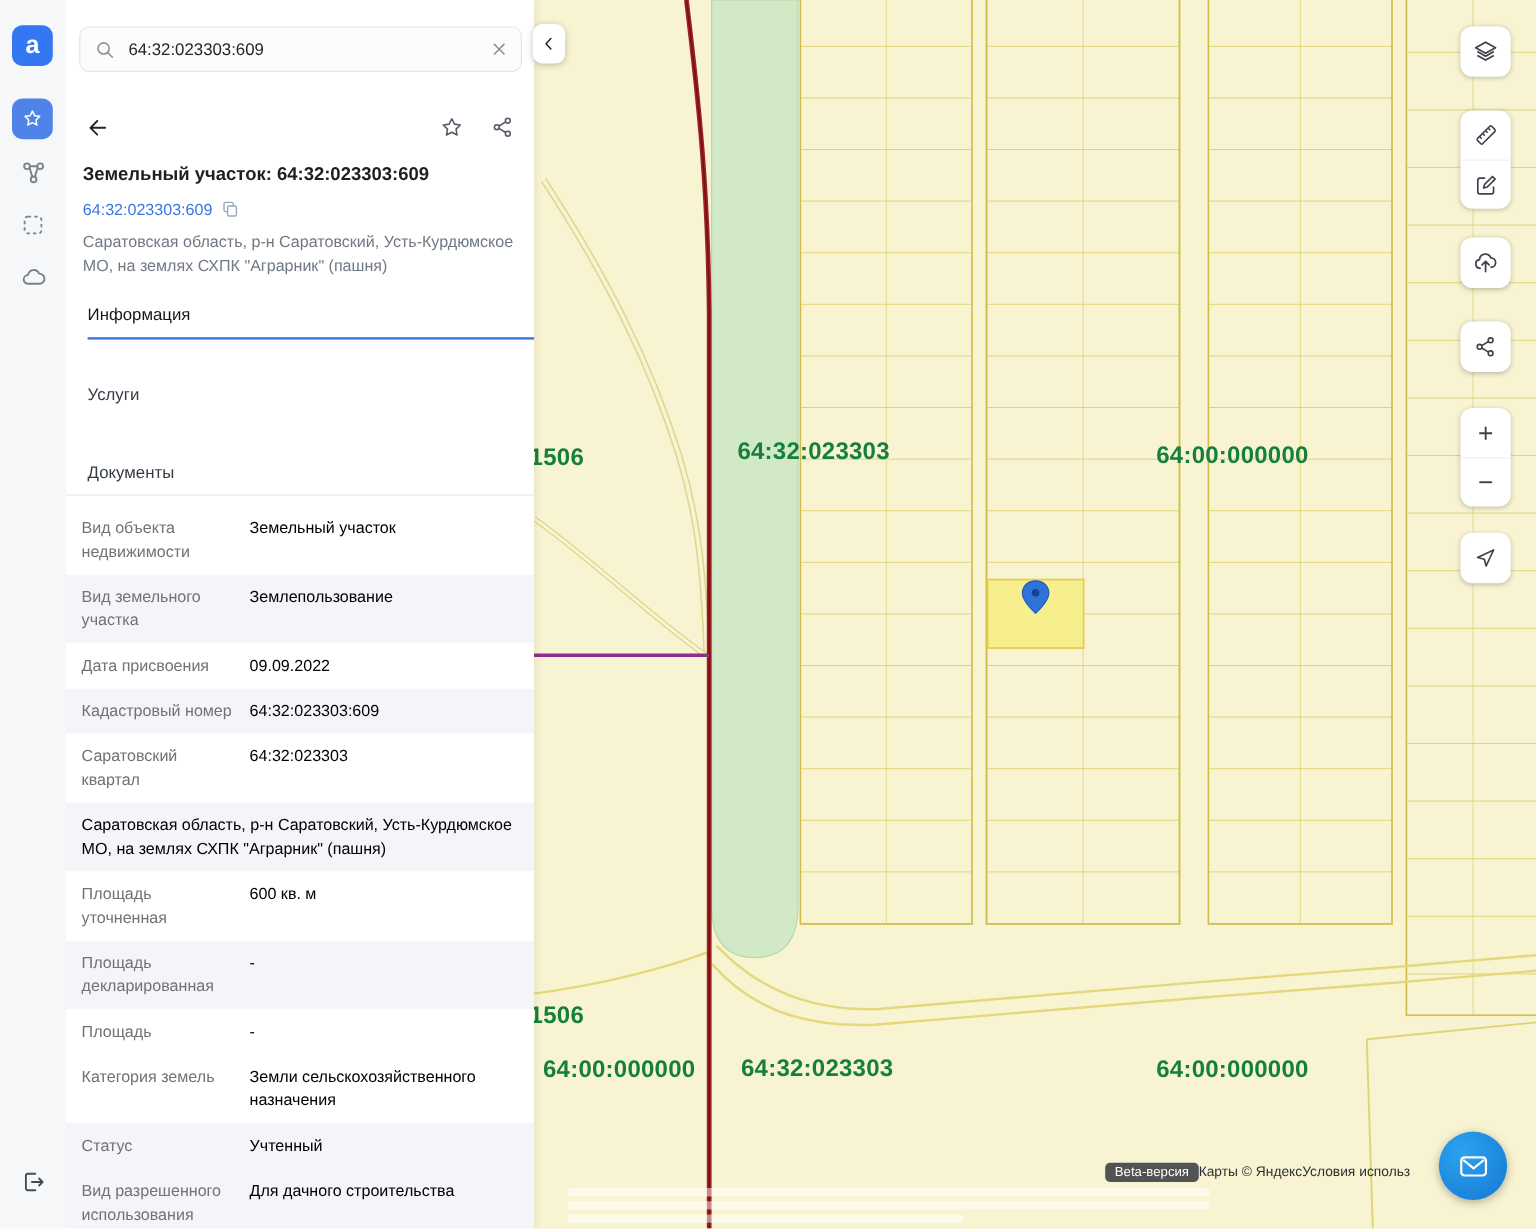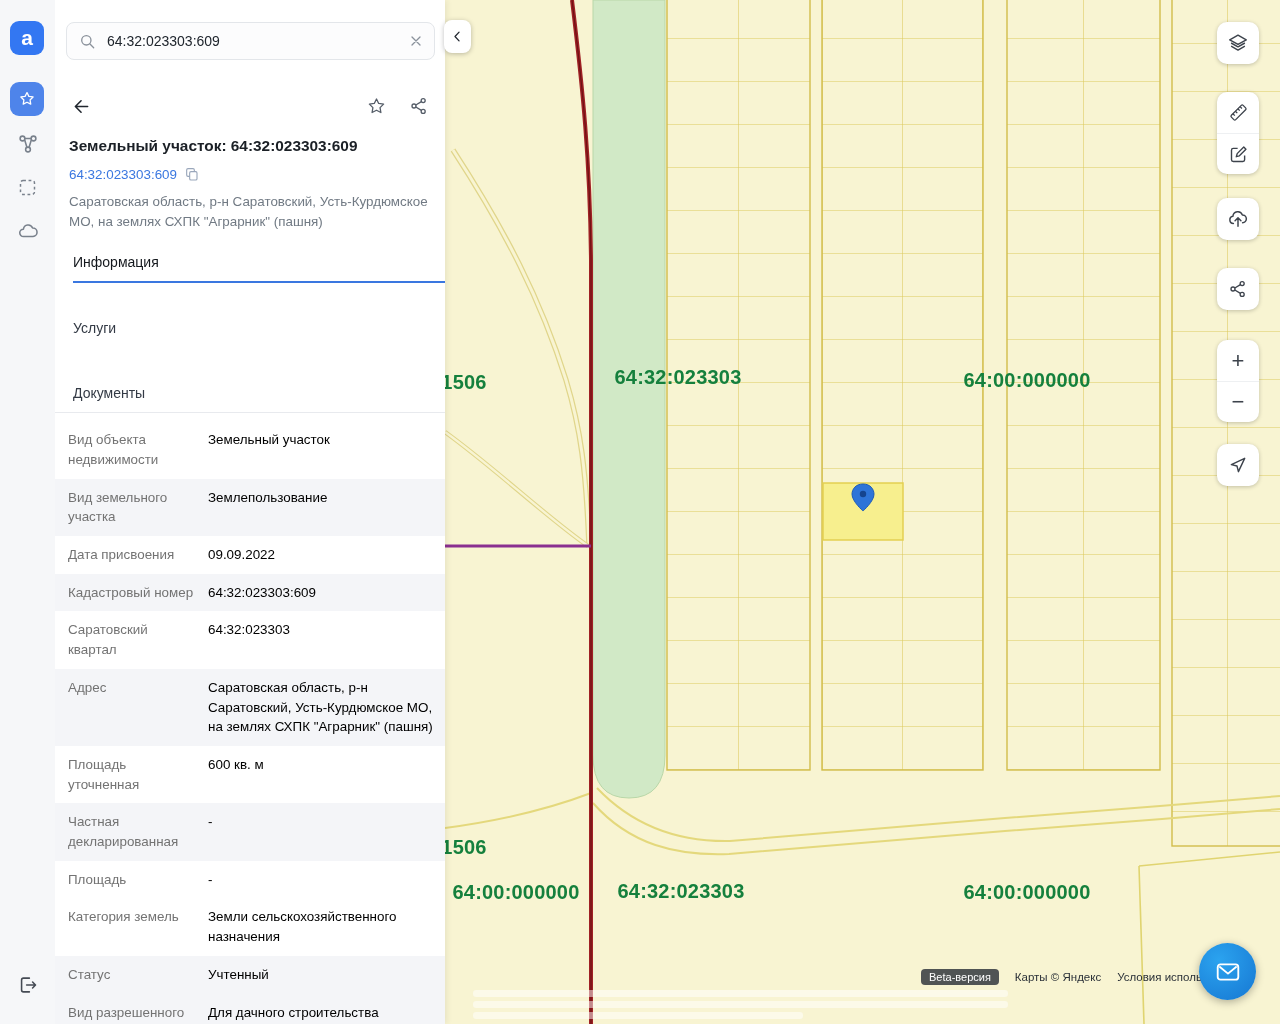--- a/index.html
+++ b/index.html
@@ -44,21 +44,21 @@
   .collapse{position:absolute;left:444px;top:20px;width:27px;height:33px;background:#fff;border:none;border-radius:8px;
             box-shadow:0 1px 5px rgba(0,0,0,.25);z-index:8;display:flex;align-items:center;justify-content:center;
             cursor:pointer;color:#20262e;}
 
   
   .map{position:absolute;left:445px;top:0;width:835px;height:1024px;background:#f8f4d2;overflow:hidden;}
   .map svg.base{position:absolute;left:0;top:0;}
   .map-label{position:absolute;transform:translate(-50%,-50%);color:#15803d;font-weight:700;font-size:20px;
              white-space:nowrap;letter-spacing:.2px;z-index:2;}
   .strip{position:absolute;height:7px;border-radius:3px;background:rgba(255,255,255,.5);z-index:2;}
-  .attribution{position:absolute;left:476px;top:969px;display:flex;align-items:center;gap:16px;z-index:3;
+  .attribution{position:absolute;left:476px;top:969px;display:flex;align-items:center;gap:0;z-index:3;
                font-size:11.5px;color:#2b3138;}
   .beta{background:rgba(50,55,62,.85);color:#fff;padding:2px 8px;border-radius:4px;font-size:11px;}
   .attr-link{cursor:pointer;}
 
   
   .tool,.tool-group{position:absolute;right:21px;width:42px;background:#fff;border-radius:10px;
         box-shadow:0 1px 4px rgba(0,0,0,.22);z-index:4;}
   .tool{height:42px;border:none;display:flex;align-items:center;justify-content:center;cursor:pointer;color:#3d434c;}
   .tool-group{display:flex;flex-direction:column;overflow:hidden;}
   .tool-group .gbtn{height:41px;background:none;border:none;display:flex;align-items:center;justify-content:center;
@@ -201,29 +201,28 @@
         </div>
         <div class="irow alt">
           <div class="ilabel">Кадастровый номер</div>
           <div class="ivalue">64:32:023303:609</div>
         </div>
         <div class="irow">
           <div class="ilabel">Саратовский квартал</div>
           <div class="ivalue">64:32:023303</div>
         </div>
         <div class="irow alt">
-          <div class="ilabel">Адрес</div>
           <div class="ivalue">Саратовская область, р-н Саратовский, Усть-Курдюмское МО, на землях СХПК "Аграрник" (пашня)</div>
         </div>
         <div class="irow">
           <div class="ilabel">Площадь уточненная</div>
           <div class="ivalue">600 кв. м</div>
         </div>
         <div class="irow alt">
-          <div class="ilabel">Частная декларированная</div>
+          <div class="ilabel">Площадь декларированная</div>
           <div class="ivalue">-</div>
         </div>
         <div class="irow">
           <div class="ilabel">Площадь</div>
           <div class="ivalue">-</div>
         </div>
         <div class="irow">
           <div class="ilabel">Категория земель</div>
           <div class="ivalue">Земли сельскохозяйственного назначения</div>
         </div>

